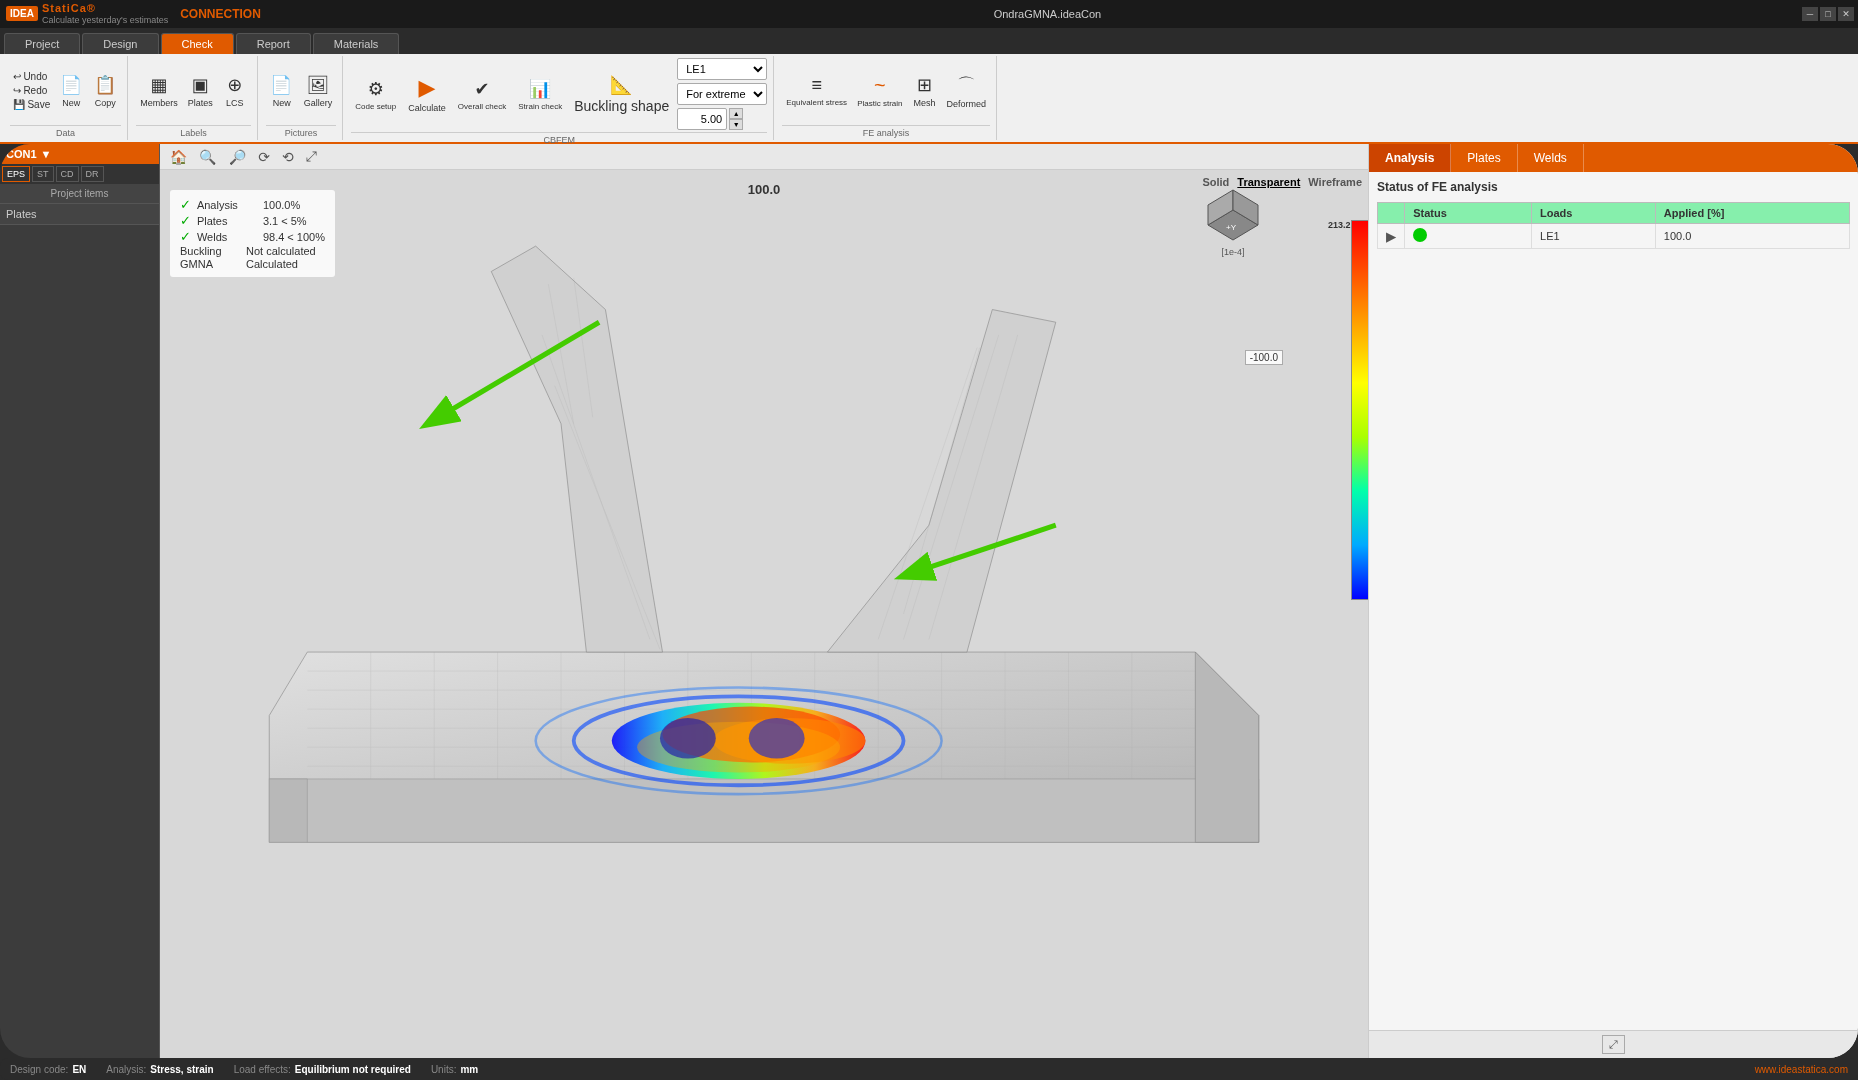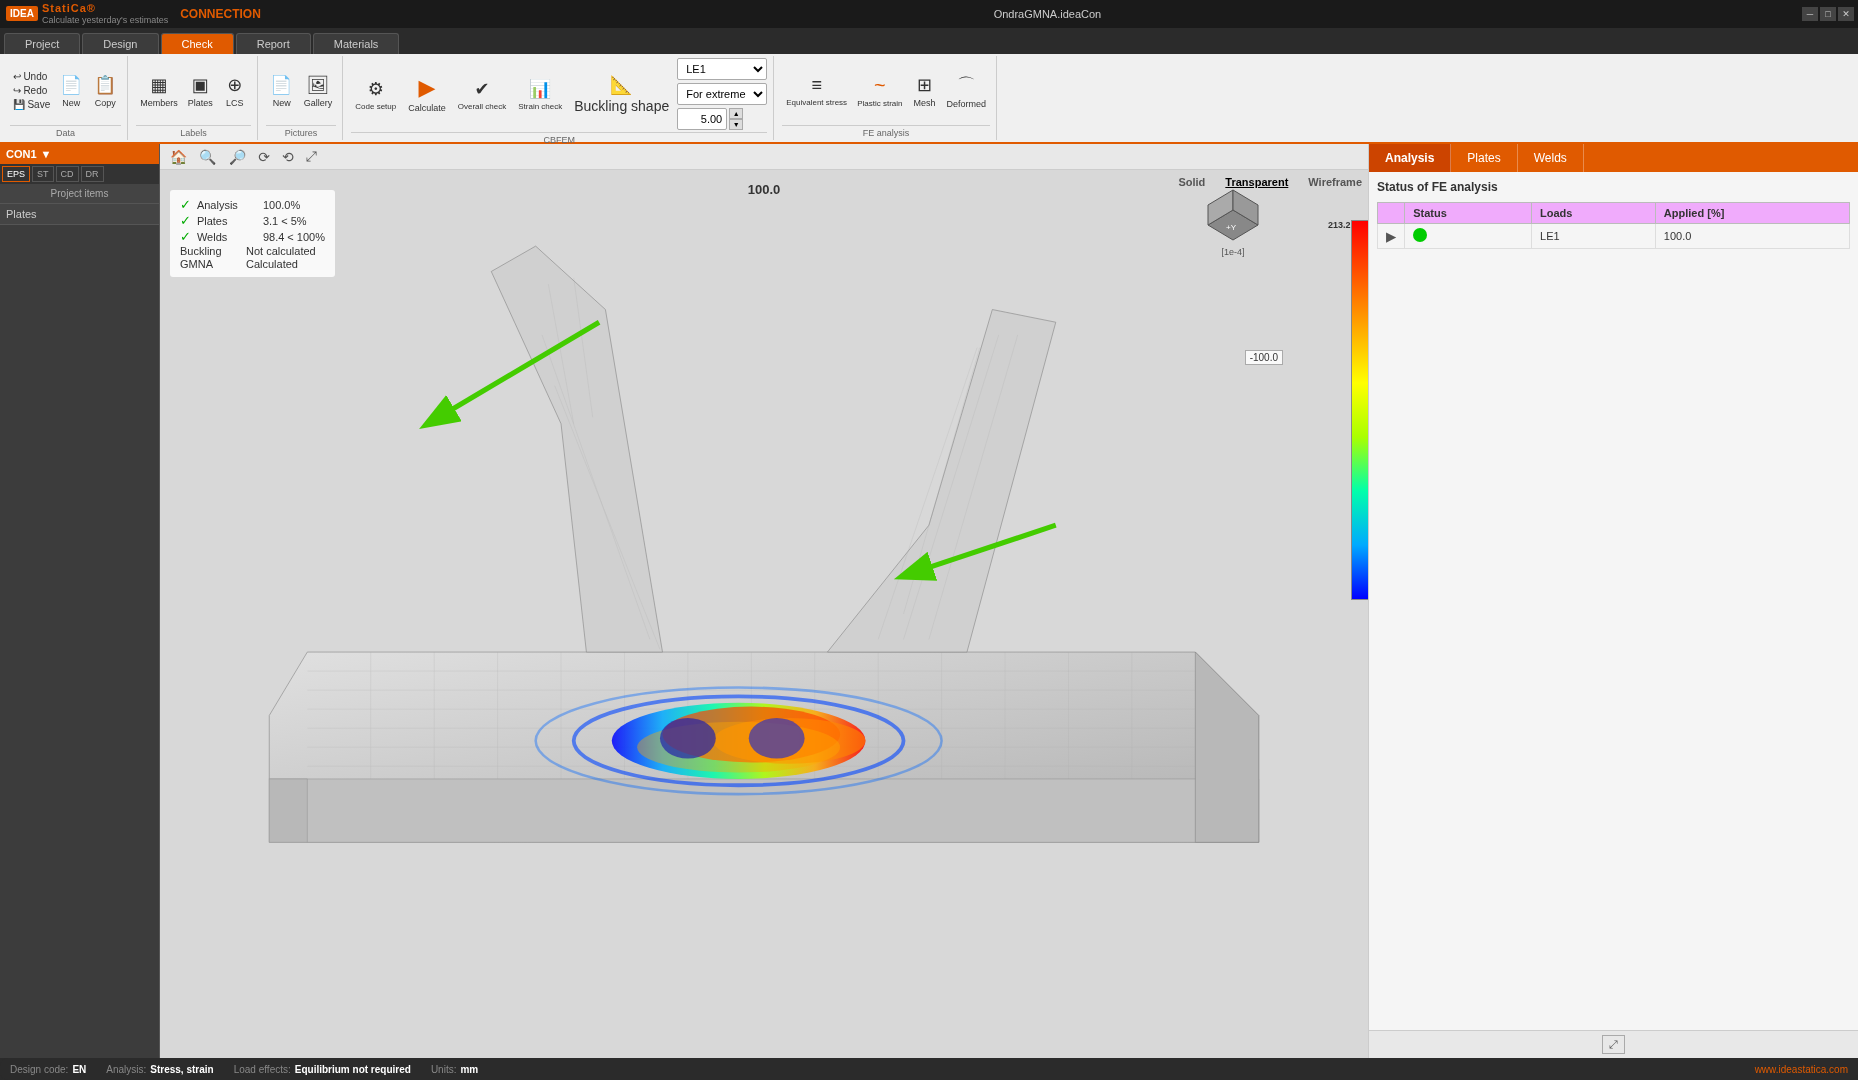--- a/index.html
+++ b/index.html
@@ -49,21 +49,21 @@
       display: flex; flex-direction: column; align-items: center; justify-content: center;
       cursor: pointer; padding: 3px 4px; border-radius: 2px; min-width: 32px; height: 58px;
       background: transparent; border: none; font-size: 9px; color: #333; gap: 2px;
     }
     .ribbon-btn .icon { font-size: 18px; }
     .ribbon-btn-small {
       display: flex; align-items: center; cursor: pointer; padding: 1px 3px;
       border-radius: 2px; font-size: 10px; color: #333; gap: 2px;
       background: transparent; border: none;
     }
-    #content-row { display: flex; flex: 1; overflow: hidden; }
+    #content-row { display: flex; flex: 1; overflow: hidden; border-radius: 30px; }
 
     
     #left-sidebar {
       width: 160px; background: #3c3c3c; border-right: 1px solid #555;
       display: flex; flex-direction: column;
     }
     #con-selector {
       background: #e05a00; color: white; padding: 4px 6px;
       display: flex; align-items: center; gap: 4px; font-weight: bold; font-size: 11px;
     }
@@ -83,21 +83,21 @@
     .view-btn { background: transparent; border: none; cursor: pointer; font-size: 14px; color: #555; padding: 2px 4px; border-radius: 2px; }
 
     
     #viewport {
       flex: 1; background: #d8d8d8; position: relative; overflow: hidden;
     }
 
     
     #view-modes {
       position: absolute; top: 6px; right: 6px;
-      display: flex; gap: 20px; background: transparent;
+      display: flex; gap: 8px; background: transparent;
     }
     .view-mode-btn { background: transparent; border: none; cursor: pointer; font-size: 11px; color: #555; font-weight: bold; }
     .view-mode-btn.active { color: #000; text-decoration: underline; }
 
     
     #status-overlay {
       position: absolute; top: 20px; left: 10px;
       background: rgba(255,255,255,0.85); padding: 6px 10px; border-radius: 3px;
       font-size: 11px;
     }
@@ -133,21 +133,21 @@
       padding: 0 16px; color: white; cursor: pointer; font-size: 12px;
       display: flex; align-items: center; border-right: 1px solid rgba(255,255,255,0.3);
     }
     .right-tab.active { background: #cc4400; font-weight: bold; }
 
     #right-content { flex: 1; padding: 8px; overflow-y: auto; }
     #fe-status-title { font-size: 12px; font-weight: bold; color: #333; margin-bottom: 8px; }
 
     
     #fe-table { width: 100%; border-collapse: collapse; font-size: 11px; }
-    #fe-table th { background: #f0abfc; padding: 4px 8px; text-align: left; border: 1px solid #bbb; color: #333; }
+    #fe-table th { background: #86efac; padding: 4px 8px; text-align: left; border: 1px solid #bbb; color: #333; }
     #fe-table td { padding: 4px 8px; border: 1px solid #ddd; color: #333; }
     #fe-table tr:nth-child(even) { background: #f9f9f9; }
     .fe-expand-btn { background: transparent; border: none; cursor: pointer; color: #555; }
     .status-circle { width: 14px; height: 14px; border-radius: 50%; background: #00cc00; display: inline-block; }
 
     
     #statusbar {
       height: 22px; background: #2b2b2b; color: #aaa; font-size: 10px;
       display: flex; align-items: center; padding: 0 10px; gap: 20px; border-radius: 8px;
     }

